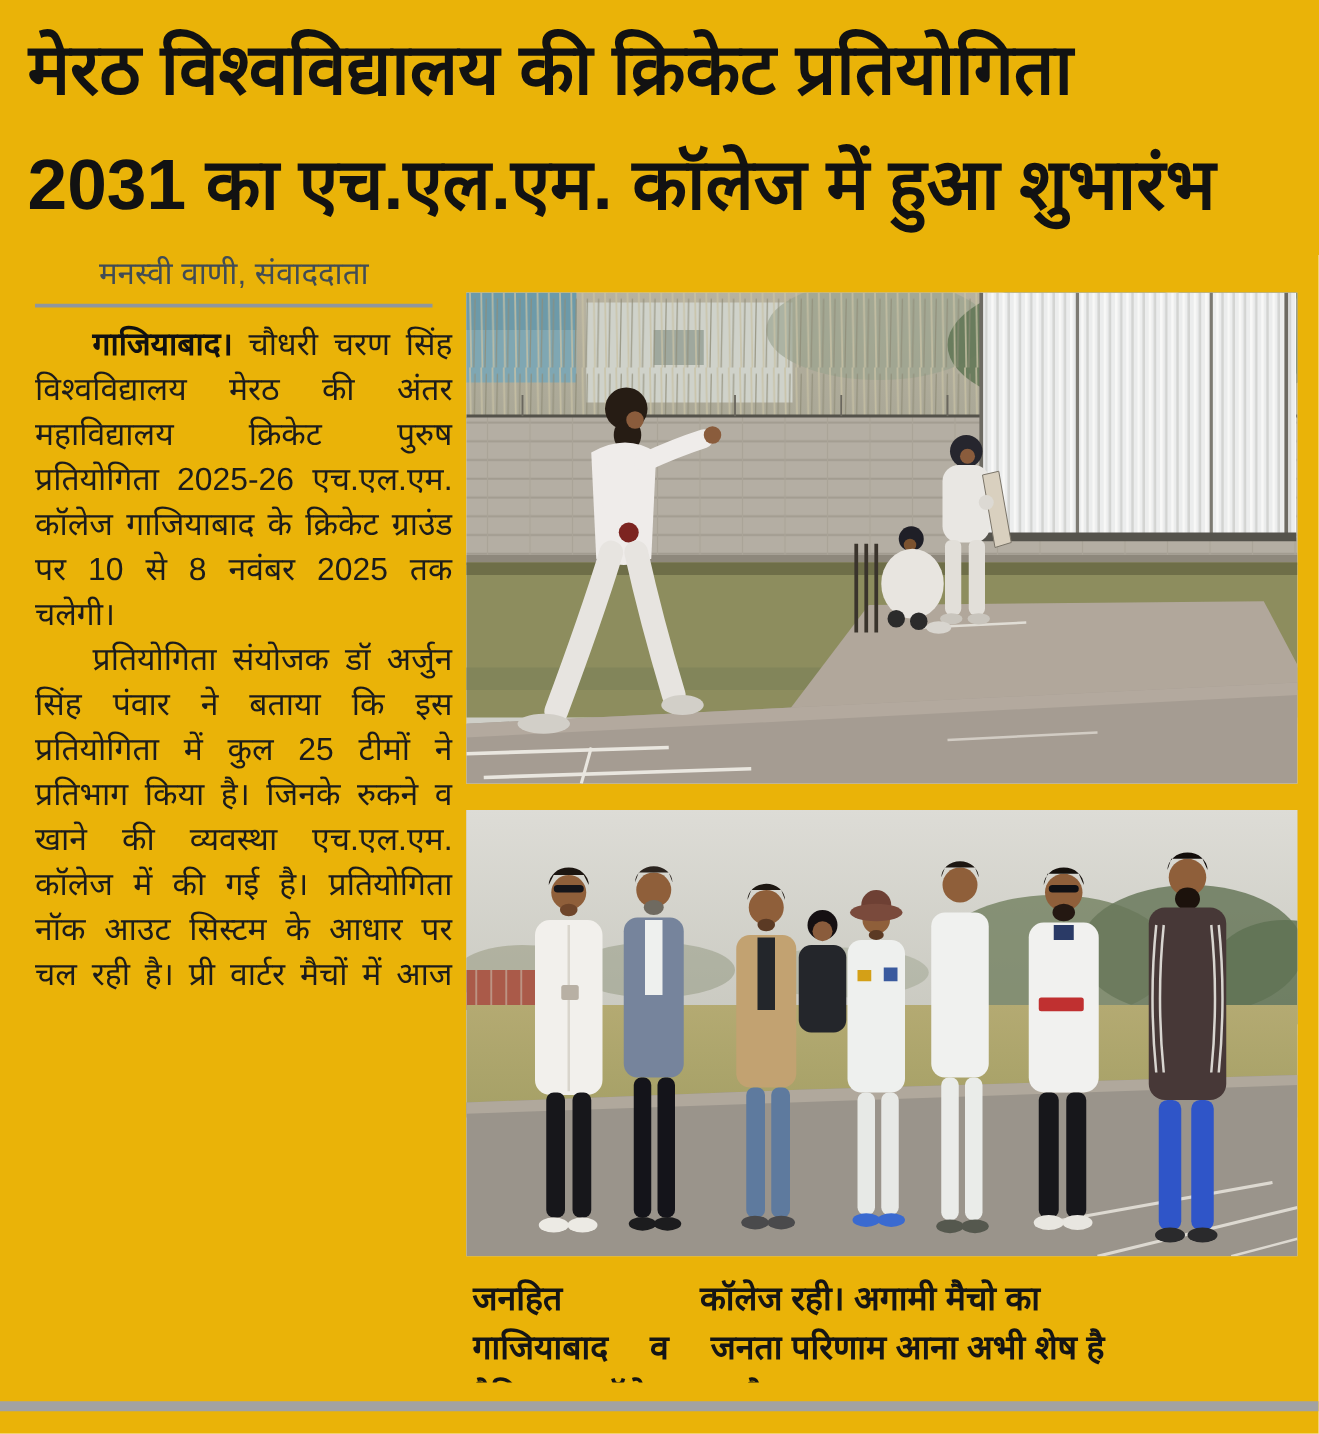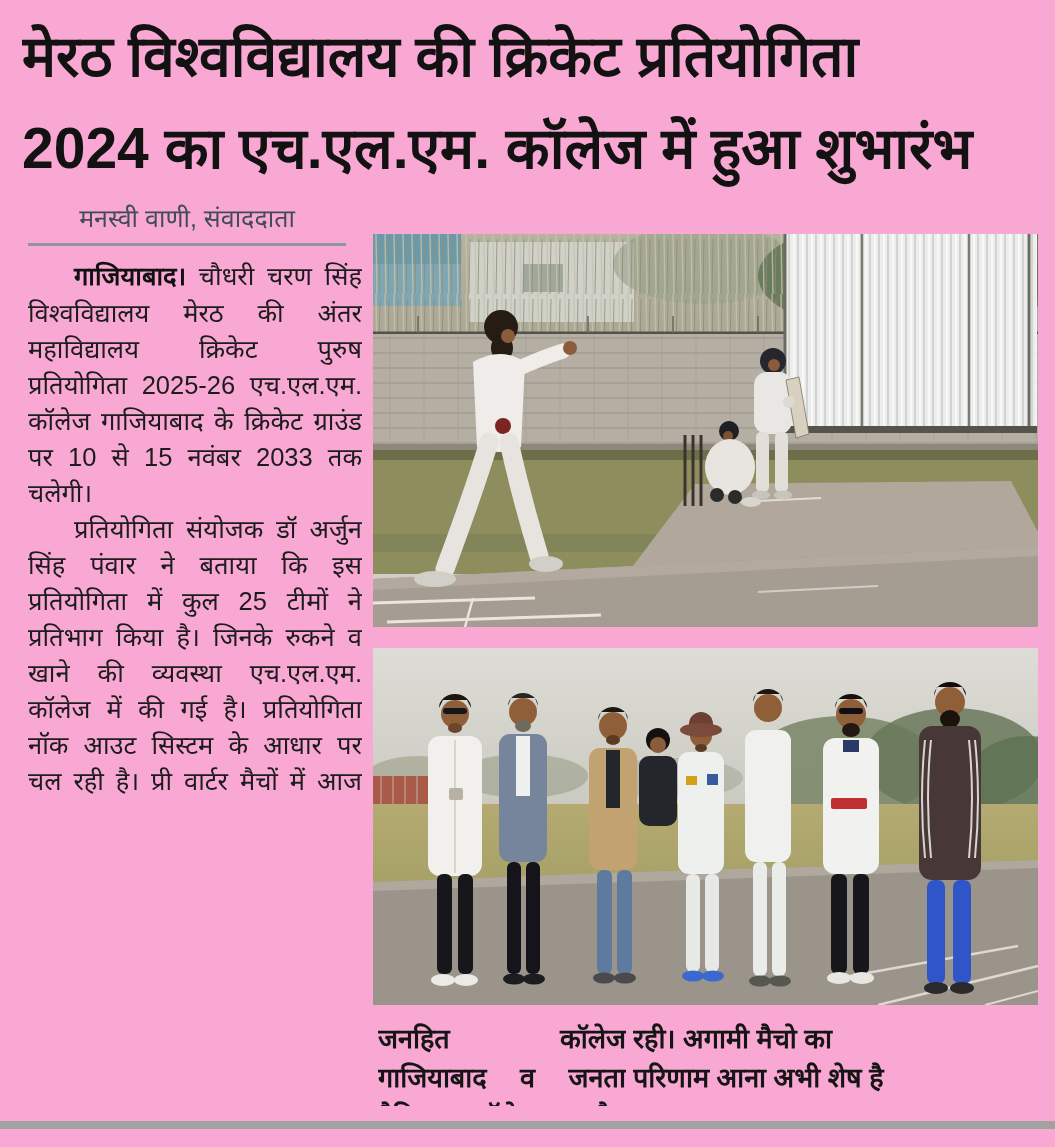--- a/index.html
+++ b/index.html
@@ -1,19 +1,19 @@
 <!DOCTYPE html>
 <html><head>
 <meta charset="utf-8">
 <style>
   html,body{margin:0;padding:0;background:#ffffff;}
   .page{
     position:relative;
     width:1055px;height:1147px;
-    background:#f9a8d4;
+    background:#eab308;
     font-family:"Liberation Sans","DejaVu Sans",sans-serif;
     overflow:hidden;
     color:#1b1b1b;
   }
   
   .headline{position:absolute;left:22px;top:10px;width:1020px;}
   .headline .hline{
     display:block;white-space:nowrap;overflow:hidden;
     font-size:57px;font-weight:700;color:#121212;line-height:92px;
     letter-spacing:0px;
@@ -53,27 +53,27 @@
     background:#a2a2a2;
   }
 </style>
 </head>
 <body>
 
 <div class="page">
 
   <div class="headline">
     <span class="hline">मेरठ विश्वविद्यालय की क्रिकेट प्रतियोगिता</span>
-    <span class="hline">2024 का एच.एल.एम. कॉलेज में हुआ शुभारंभ</span>
+    <span class="hline">2031 का एच.एल.एम. कॉलेज में हुआ शुभारंभ</span>
   </div>
 
   <div class="byline">मनस्वी वाणी, संवाददाता</div>
 
   <div class="body-col">
-    <p><strong class="dateline">गाजियाबाद।</strong><span> चौधरी चरण सिंह विश्वविद्यालय मेरठ की अंतर महाविद्यालय क्रिकेट पुरुष प्रतियोगिता 2025-26 एच.एल.एम. कॉलेज गाजियाबाद के क्रिकेट ग्राउंड पर 10 से 15 नवंबर 2033 तक चलेगी।</span></p>
+    <p><strong class="dateline">गाजियाबाद।</strong><span> चौधरी चरण सिंह विश्वविद्यालय मेरठ की अंतर महाविद्यालय क्रिकेट पुरुष प्रतियोगिता 2025-26 एच.एल.एम. कॉलेज गाजियाबाद के क्रिकेट ग्राउंड पर 10 से 8 नवंबर 2025 तक चलेगी।</span></p>
     <p class="last">प्रतियोगिता संयोजक डॉ अर्जुन सिंह पंवार ने बताया कि इस प्रतियोगिता में कुल 25 टीमों ने प्रतिभाग किया है। जिनके रुकने व खाने की व्यवस्था एच.एल.एम. कॉलेज में की गई है। प्रतियोगिता नॉक आउट सिस्टम के आधार पर चल रही है। प्री वार्टर मैचों में आज</p>
   </div>
 
   <div class="photo photo-top">
     <svg width="665" height="393" viewBox="0 0 665 393">
       <defs>
         <linearGradient id="reedGrad" x1="0" y1="0" x2="0" y2="1">
           <stop offset="0" stop-color="#b7b2a0"></stop>
             <stop offset="1" stop-color="#a9a796"></stop>
         </linearGradient>

